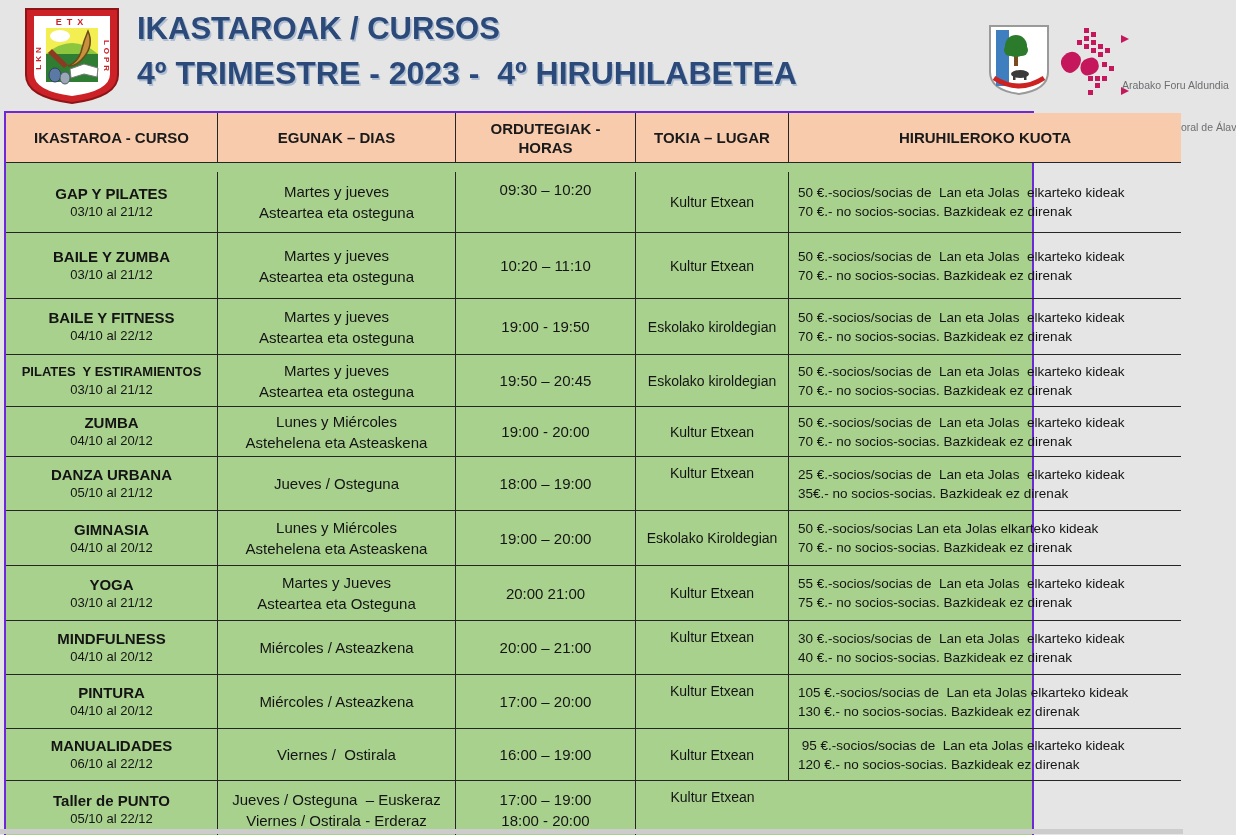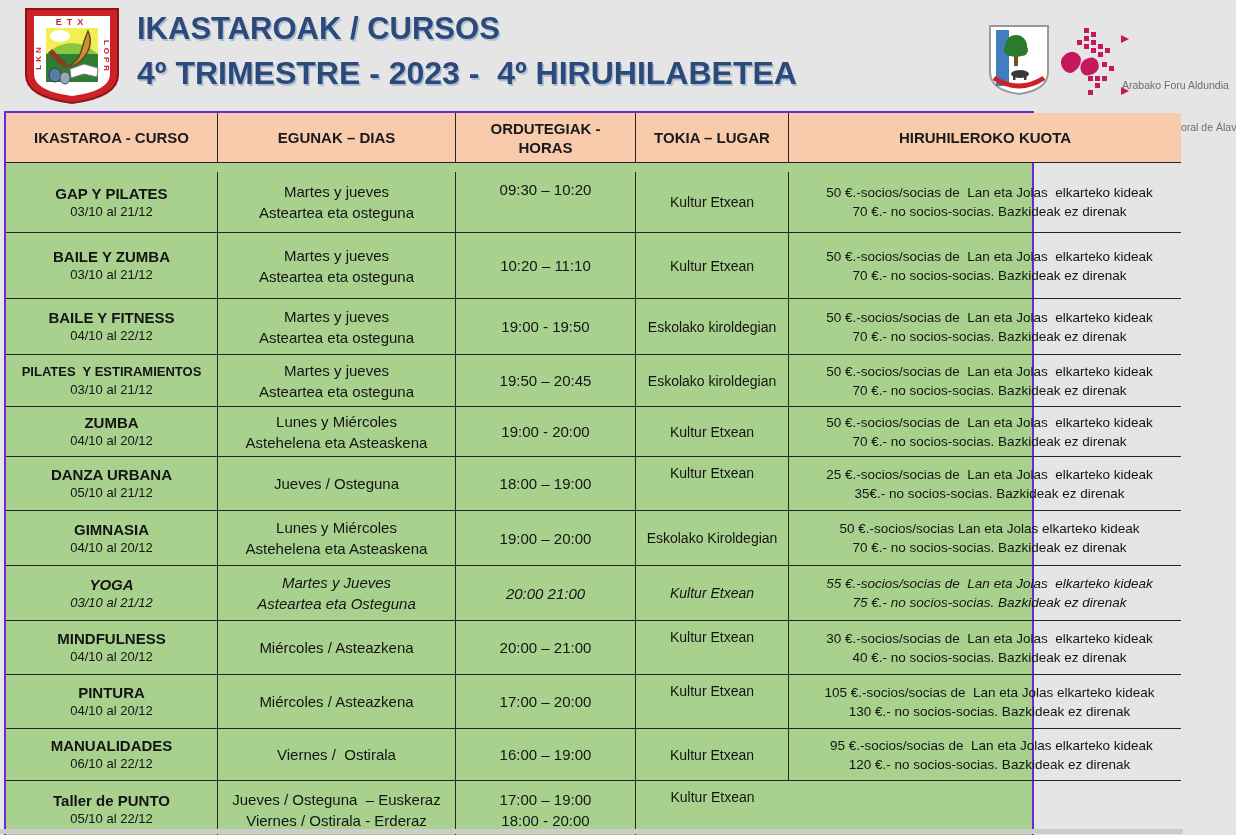--- a/index.html
+++ b/index.html
@@ -33,21 +33,21 @@
       color:#141414;overflow:hidden;}
   .td:last-child{border-right:none;}
   .tr:last-child .td{border-bottom:none;}
   .td.course{gap:1px;}
   .course-name{font-weight:bold;font-size:15px;line-height:18px;white-space:pre;text-align:center;}
   .course-name.small{font-size:13px;}
   .course-dates{font-size:13px;line-height:16px;white-space:pre;}
   .td.days .line,.td.times .line{font-size:15px;line-height:21px;white-space:pre;text-align:center;}
   .td.place .line{font-size:14px;line-height:18px;white-space:pre;text-align:center;}
   .td.vtop{justify-content:flex-start;padding-top:7px;}
-  .td.fees{align-items:center;padding-left:9px;}
+  .td.fees{align-items:flex-start;padding-left:9px;}
   .td.fees .line{font-size:13.5px;line-height:19px;white-space:pre;}
 
   .bottom-strip{position:absolute;left:0;top:829px;width:1183px;height:5px;background:#cccccc;}
 </style>
 </head>
 <body>
 
 <div class="page">
 
   <div class="hdr">
@@ -267,21 +267,21 @@
             <div class="line ">19:00 – 20:00</div>
           </div>
           <div class="td place">
             <div class="line ">Eskolako Kiroldegian</div>
           </div>
           <div class="td fees">
             <div class="line ">50 €.-socios/socias Lan eta Jolas elkarteko kideak</div>
             <div class="line ">70 €.- no socios-socias. Bazkideak ez direnak</div>
           </div>
         </div>
-        <div class="tr" style="height: 55px; font-style: italic;">
+        <div class="tr" style="height: 55px;">
           <div class="td course">
             <div class="course-name">YOGA</div>
             <div class="course-dates">03/10 al 21/12</div>
           </div>
           <div class="td days">
             <div class="line ">Martes y Jueves</div>
             <div class="line ">Asteartea eta Osteguna</div>
           </div>
           <div class="td times">
             <div class="line ">20:00 21:00</div>

